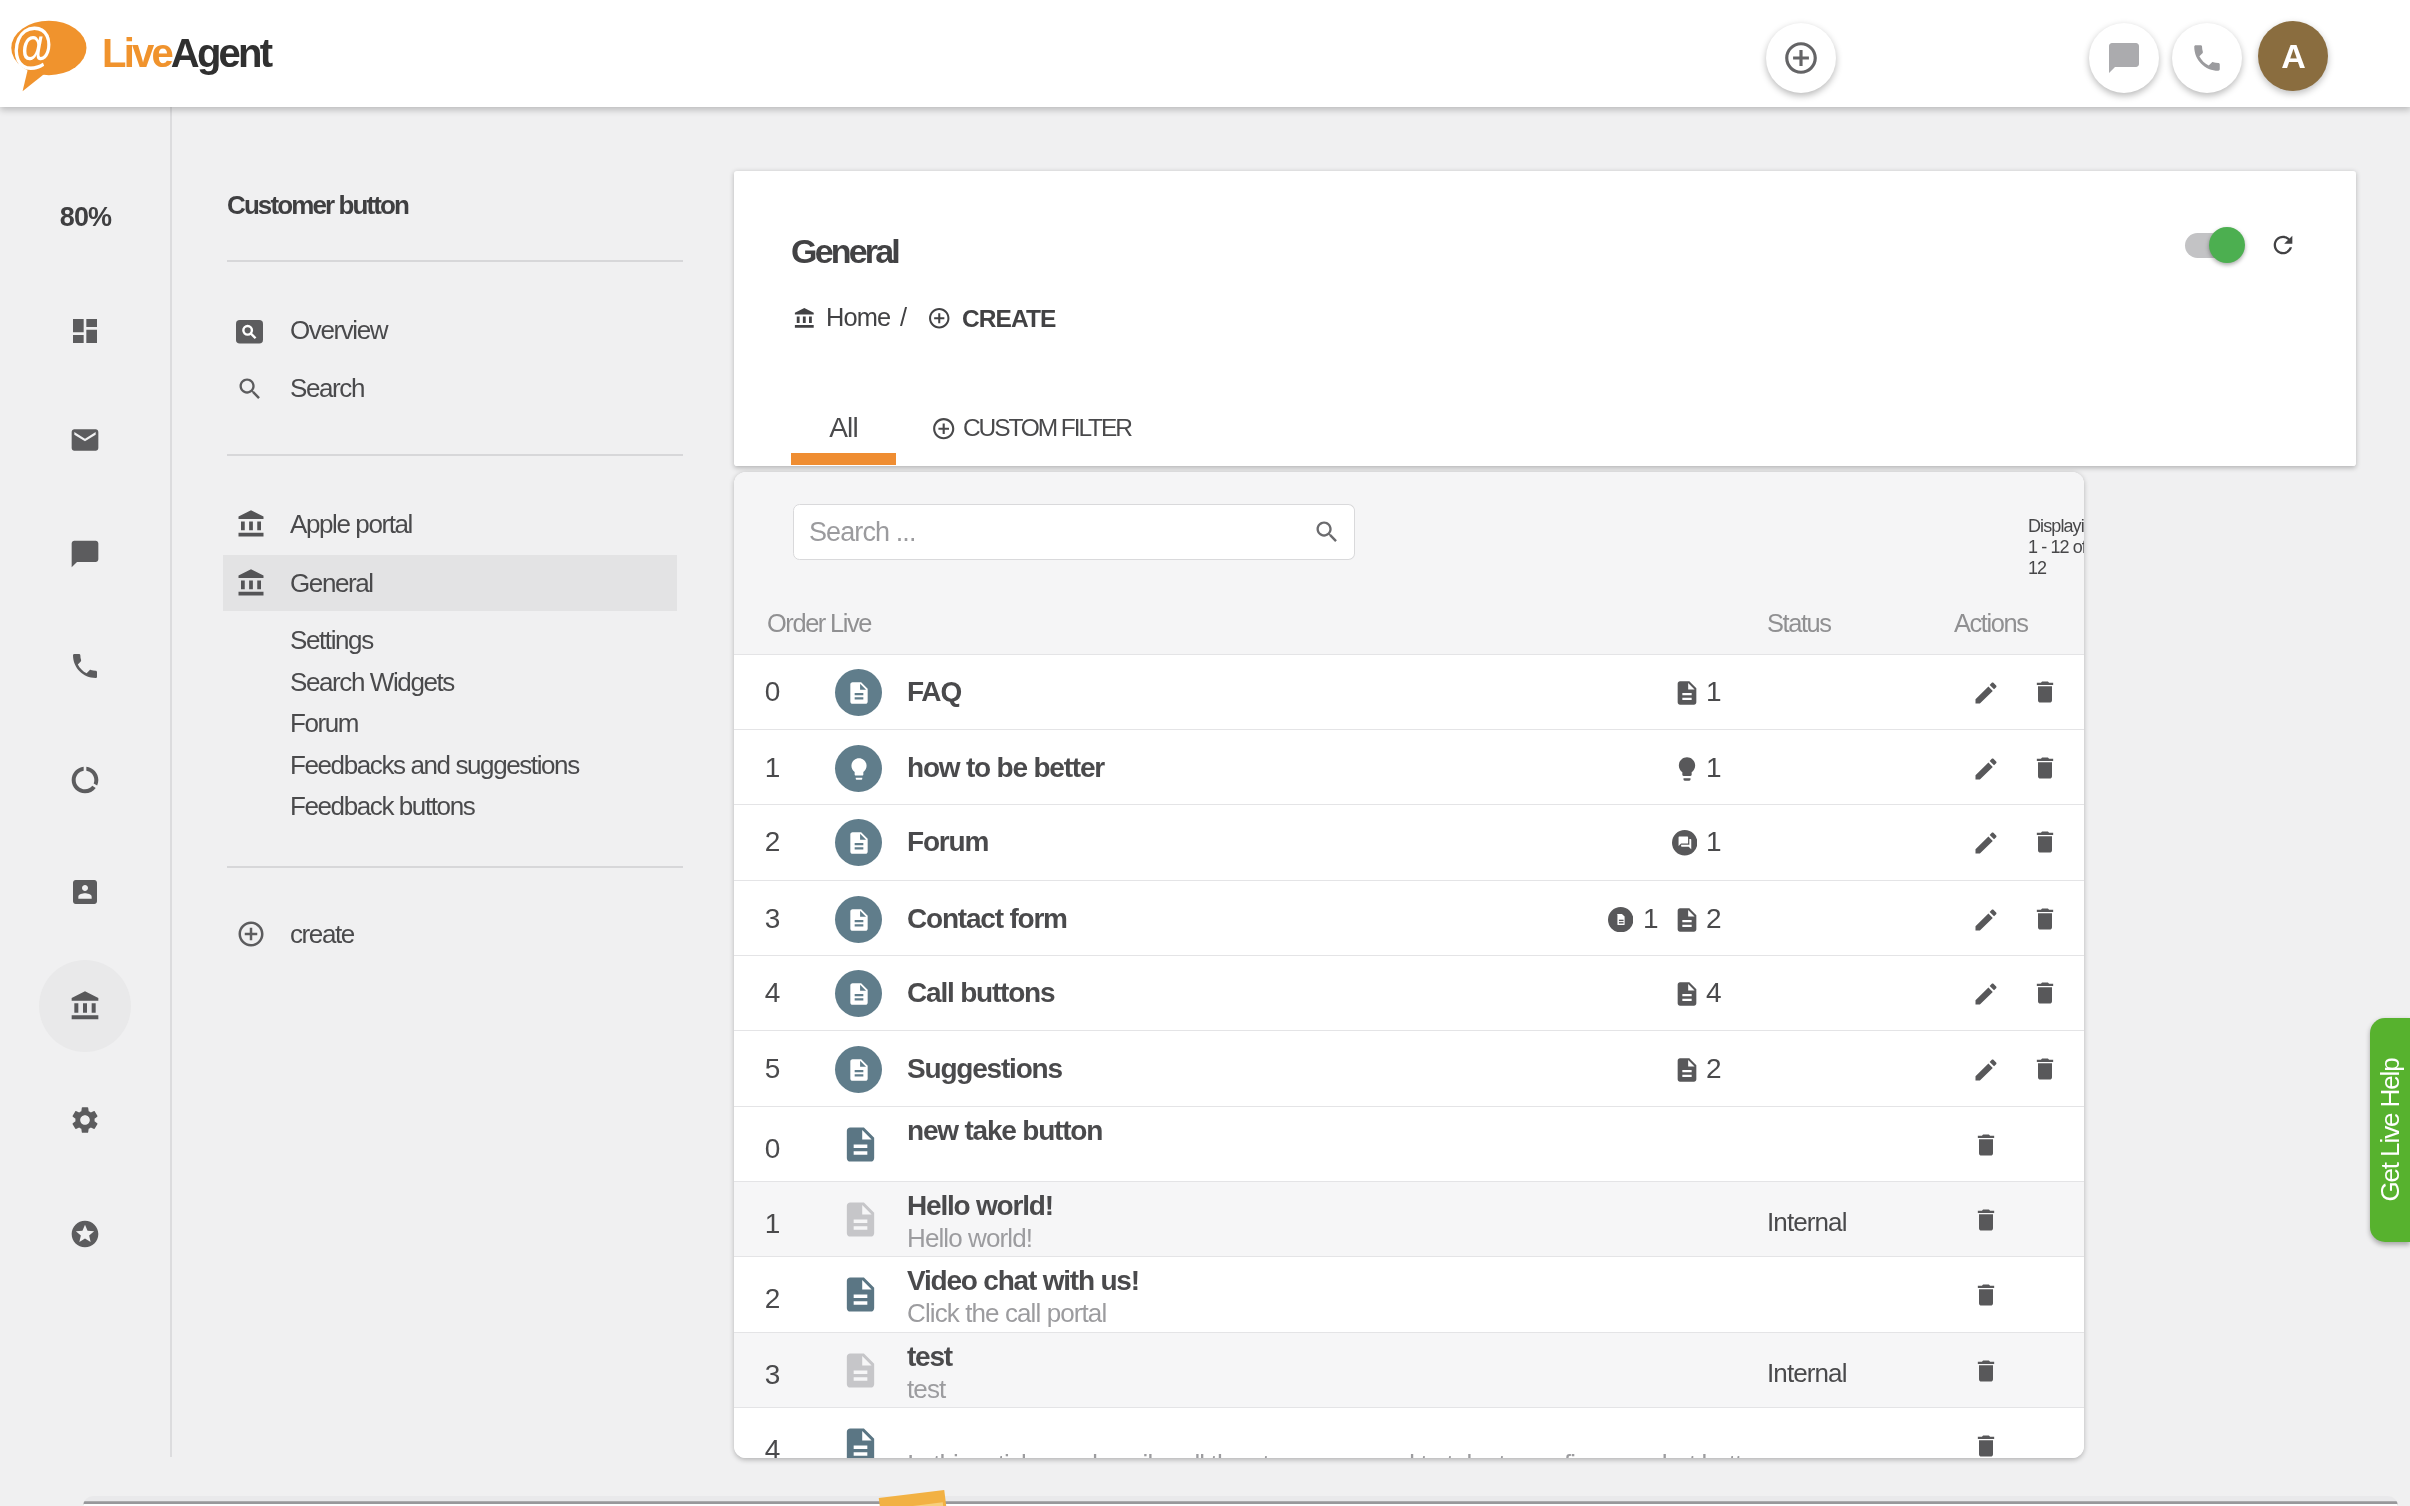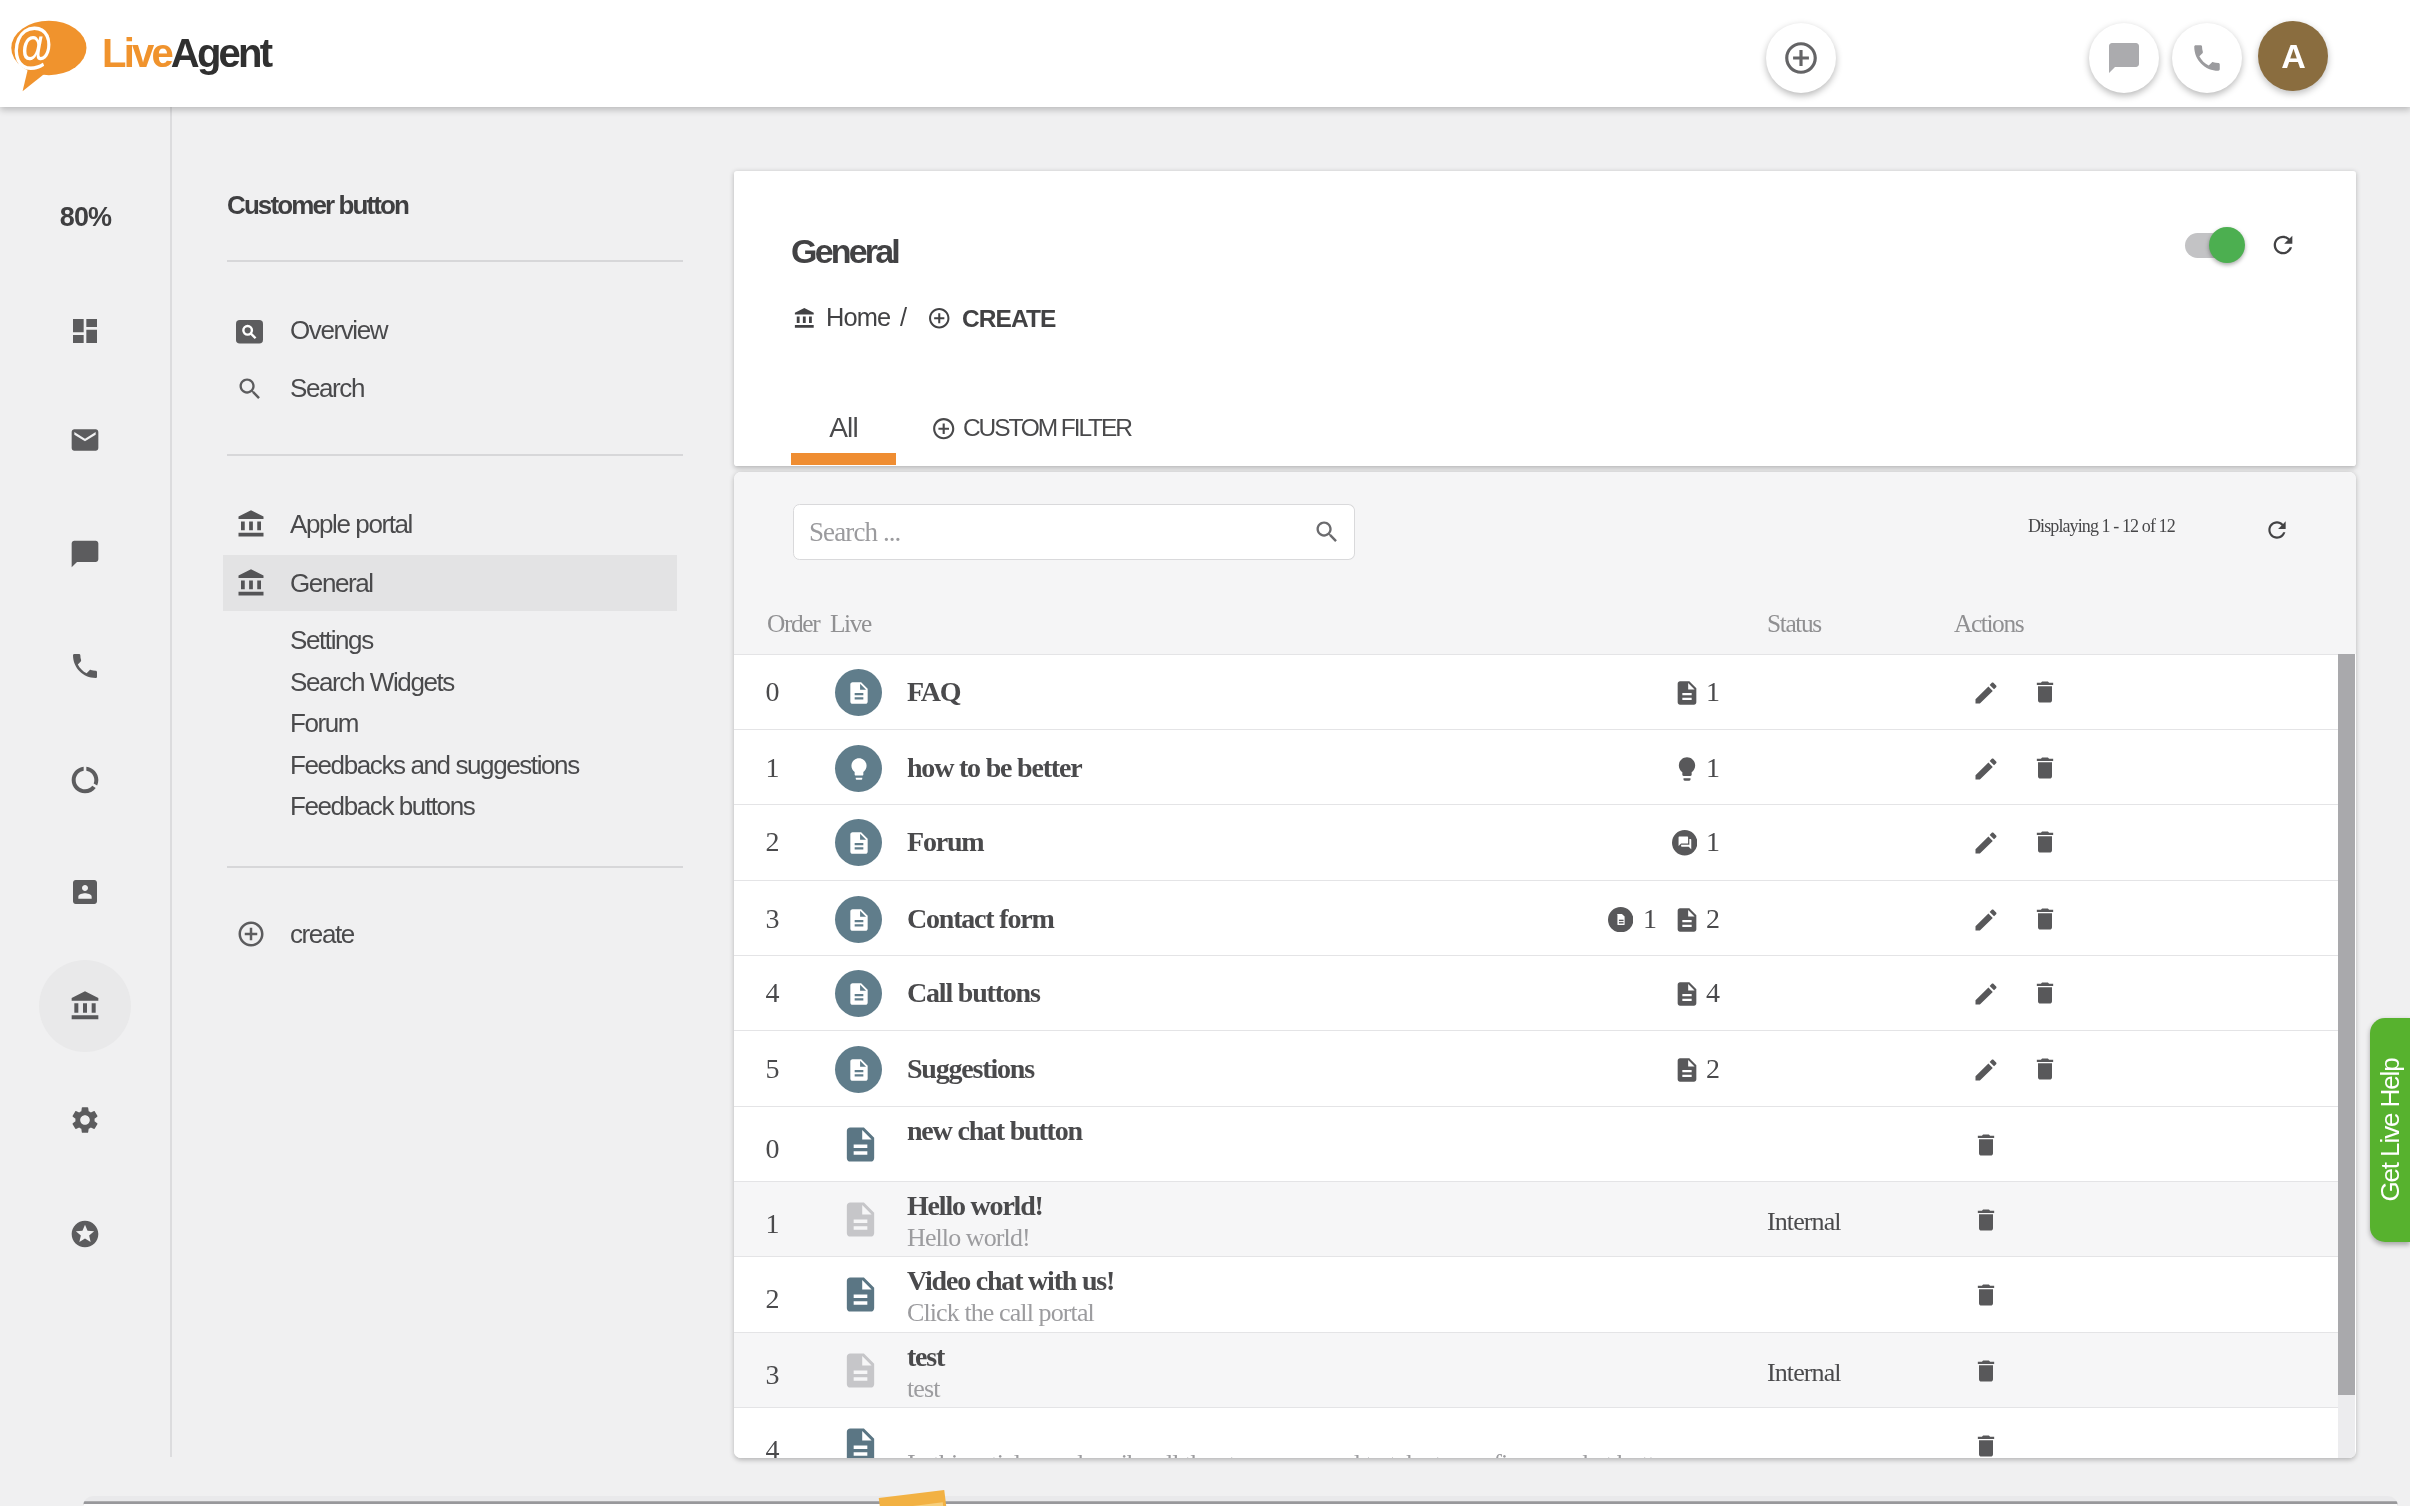--- a/index.html
+++ b/index.html
@@ -34,22 +34,22 @@
   
   .sb-title { position:absolute; left:227px; top:190px; font-size:26px; font-weight:bold; color:#3f3f41; letter-spacing:-1.9px; }
   .sb-hr { position:absolute; left:227px; width:456px; height:1.9px; background:#d7d7d9; }
   .sb-item { position:absolute; left:290px; font-size:26px; color:#4a4a4c; letter-spacing:-1.4px; }
   .sb-ico { position:absolute; left:236px; }
   .sb-hl { position:absolute; left:223px; top:555px; width:454px; height:56px; background:#e3e3e4; }
 
   
   .card1 { position:absolute; left:734px; top:171px; width:1622px; height:295px; background:#fff;
            border-radius:2.8px; box-shadow:0 1.9px 5.6px rgba(0,0,0,.25); }
-  .card2 { position:absolute; left:734px; top:472px; width:1622px; height:986px; background:#fff;
-           border-radius:7px; box-shadow:0 1.9px 5.6px rgba(0,0,0,.25); overflow:hidden;font-family:Liberation Serif, serif; }
+  .card2 { position:absolute; left:734px; top:472px; width:1350px; height:986px; background:#fff;
+           border-radius:12px; box-shadow:0 1.9px 5.6px rgba(0,0,0,.25); overflow:hidden; }
   .h1 { position:absolute; left:57px; top:61px; font-size:34px; font-weight:bold; color:#424244; letter-spacing:-2.8px; }
   .crumb { position:absolute; top:132px; font-size:25.4px; color:#424244; }
   .toggle-track { position:absolute; left:1451px; top:62px; width:56px; height:25.4px; border-radius:13px; background:#c3c3c5; }
   .toggle-knob { position:absolute; left:1475px; top:56px; width:36px; height:36px; border-radius:50%;
                  background:#4caf50; box-shadow:0 1.9px 4.7px rgba(0,0,0,.35); }
   .tab-all { position:absolute; left:57px; top:241px; width:105px; text-align:center; font-size:28px; color:#4a4a4c; }
   .tab-bar { position:absolute; left:57px; top:282px; width:105px; height:12.2px; background:#ef8d32; }
   .cfilter { position:absolute; left:229px; top:243px; font-size:24.5px; letter-spacing:-2.1px; color:#49494b; }
 
   
@@ -362,21 +362,21 @@
       <svg class="sico trash" style="top:23.5px" width="28" height="28" viewBox="0 0 24 24" fill="#58585a">
           <path d="M6 19c0 1.1.9 2 2 2h8c1.1 0 2-.9 2-2V7H6v12zM19 4h-3.5l-1-1h-5l-1 1H5v2h14V4z"></path>
         </svg>
     </div>
 
     <div class="row" style="top:634px;height:75px">
       <div class="ord" style="top:26px">0</div>
       <svg class="sico" style="left:106px;top:14px" width="41" height="47" viewBox="0 0 24 24" fill="#5b7684">
           <path d="M14 2H6c-1.1 0-2 .9-2 2v16c0 1.1.9 2 2 2h12c1.1 0 2-.9 2-2V8l-6-6zm2 16H8v-2h8v2zm0-4H8v-2h8v2zm-3-5V3.5L18.5 9H13z"></path>
         </svg>
-      <div class="ttl" style="top:7.5px">new chat button</div>
+      <div class="ttl" style="top:7.5px">new take button</div>
       <svg class="sico trash2" style="top:23.5px" width="28" height="28" viewBox="0 0 24 24" fill="#58585a">
           <path d="M6 19c0 1.1.9 2 2 2h8c1.1 0 2-.9 2-2V7H6v12zM19 4h-3.5l-1-1h-5l-1 1H5v2h14V4z"></path>
         </svg>
     </div>
 
     <div class="row gray" style="top:709px;height:75px">
       <div class="ord" style="top:26px">1</div>
       <svg class="sico" style="left:106px;top:14px" width="41" height="47" viewBox="0 0 24 24" fill="#c6c6c9">
           <path d="M14 2H6c-1.1 0-2 .9-2 2v16c0 1.1.9 2 2 2h12c1.1 0 2-.9 2-2V8l-6-6zm2 16H8v-2h8v2zm0-4H8v-2h8v2zm-3-5V3.5L18.5 9H13z"></path>
         </svg>

